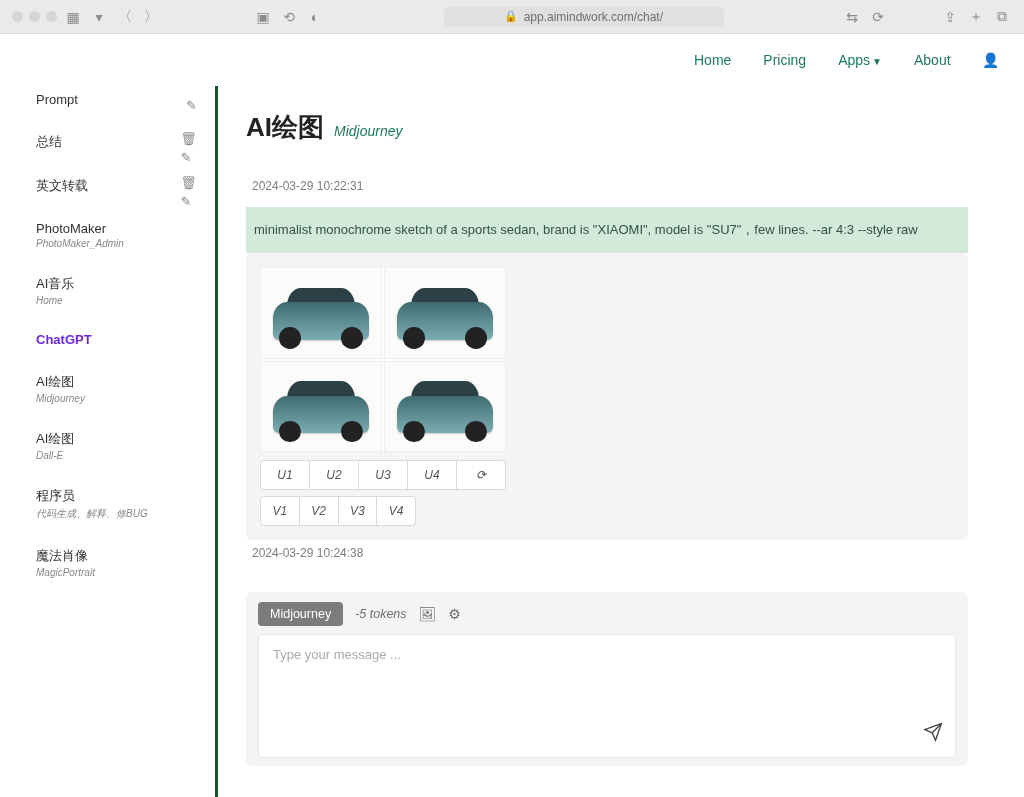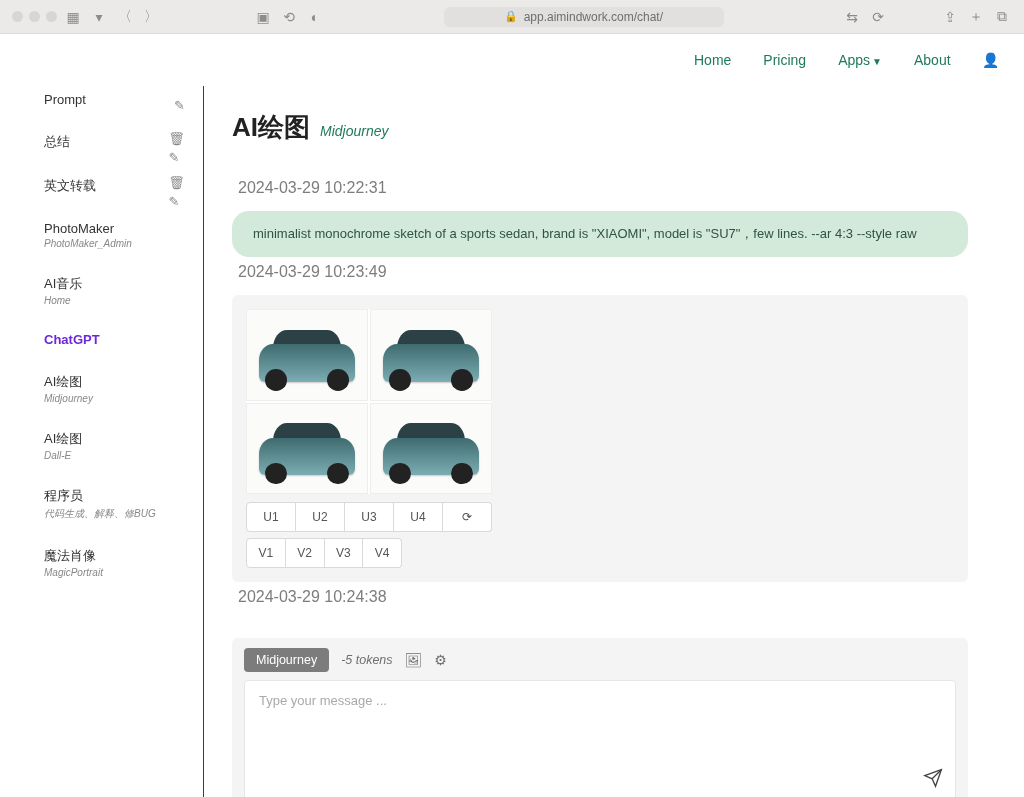--- a/index.html
+++ b/index.html
@@ -19,48 +19,48 @@
 
 
 .topnav { height:52px; padding:0 24px; display:flex; align-items:center; justify-content:flex-end; gap:32px; font-size:14px; }
 .nav-link { color:#1f7a5a; cursor:pointer; }
 .nav-link .caret { font-size:10px; margin-left:2px; }
 
 
 .body { flex:1; display:flex; overflow:hidden; }
 
 
-.sidebar { width:196px; border-right:1px solid #14532d; overflow:auto; padding-right:4px; position:relative;margin-left:8px; }
+.sidebar { width:218px; border-right:3px solid #14532d; overflow:auto; padding-right:4px; position:relative; }
 .sidebar::-webkit-scrollbar{width:6px;}
 .sidebar::-webkit-scrollbar-thumb{background:#c5c5c5;border-radius:3px;}
 .s-item { padding:14px 18px 12px 36px; cursor:pointer; position:relative; }
 .s-item .title { font-size:13px; color:#333; }
 .s-item .sub   { font-size:10px; color:#888; font-style:italic; margin-top:2px; }
 .s-item.active .title { color:#6d28d9; font-weight:600; }
 .s-item .icons { position:absolute; right:14px; top:12px; display:flex; flex-direction:column; gap:4px; color:#888; font-size:13px;}
 .s-item.truncated { padding-top:6px; }
 
 
 .main { flex:1; display:flex; flex-direction:column; overflow:auto; padding:24px 56px 0 28px; }
 .chat-title { display:flex; align-items:baseline; gap:10px; margin-bottom:28px; }
 .chat-title h1 { font-size:26px; font-weight:700; color:#222; }
 .chat-title .tag { font-size:14px; color:#1f7a5a; font-style:italic; }
-.ts { font-size:16px; color:#7d7d7d; margin:6px 6px 14px; }
-
-.user-prompt { background:#d3e9da; color:#2f5443; border-radius:17px; padding:14px 21px; font-size:13px; }
+.ts { font-size:12px; color:#7d7d7d; margin:6px 6px 14px; }
+
+.user-prompt { background:#d3e9da; color:#2f5443; border-radius:0; padding:14px 8px; font-size:13px; }
 
 .bot-card { background:#f4f4f4; border-radius:6px; padding:14px; }
 .img-grid { width:246px; display:grid; grid-template-columns:1fr 1fr; gap:2px; background:#fff; }
 .img-cell { aspect-ratio:4/3; background:#fbfbfa; position:relative; overflow:hidden; border:1px solid #eee;}
 .car-body{ position:absolute; left:10%; right:10%; top:38%; bottom:20%; background:linear-gradient(#3e6b70,#7cadb2); border-radius:14px 14px 6px 6px/16px 16px 6px 6px; box-shadow:0 1px 2px rgba(0,0,0,.2);}
 .car-roof{ position:absolute; left:22%; right:22%; top:22%; height:28%; background:#2b4145; border-radius:14px 14px 0 0/18px 18px 0 0;}
 .wheel{position:absolute; bottom:10%; width:18%; height:24%; background:#222; border-radius:50%;}
 .wheel.l{left:15%;} .wheel.r{right:15%;}
 .btn-row { display:flex; margin-top:8px; }
-.btn-row .b { flex:1; border:1px solid #d9d9d9; background:#fff; text-align:center; font-size:12px; color:#555; padding:7px 0; cursor:pointer; }
+.btn-row .b { flex:1; border:1px solid #d9d9d9; background:#fff; text-align:center; font-size:12px; color:#555; padding:7px 0; cursor:pointer;font-style:italic; }
 .btn-row .b + .b { border-left:none; }
 .btn-row.first { width:246px; }
 .btn-row.first .b.refresh{ flex:1; }
 .btn-row.second { width:156px; }
 .btn-row.first .b:first-child{border-radius:4px 0 0 4px;}
 .btn-row.first .b:last-child{border-radius:0 4px 4px 0;}
 .btn-row.second .b:first-child{border-radius:4px 0 0 4px;}
 .btn-row.second .b:last-child{border-radius:0 4px 4px 0;text-align:center;}
 
 
@@ -170,21 +170,20 @@
         <h1>AI绘图</h1>
         <span class="tag">Midjourney</span>
       </div>
 
       <div class="ts">2024-03-29 10:22:31</div>
 
       <div class="user-prompt">
         <span>minimalist monochrome sketch of a sports sedan, brand is "XIAOMI", model is "SU7"，few lines. --ar 4:3 --style raw</span>
       </div>
 
-      <div class="ts">2024-03-29 10:23:49</div>
 
       <div class="bot-card">
         <div class="img-grid">
           <div class="img-cell">
               <div class="car-roof"></div>
               <div class="car-body"></div>
               <div class="wheel l"></div>
               <div class="wheel r"></div>
             </div>
           <div class="img-cell">

